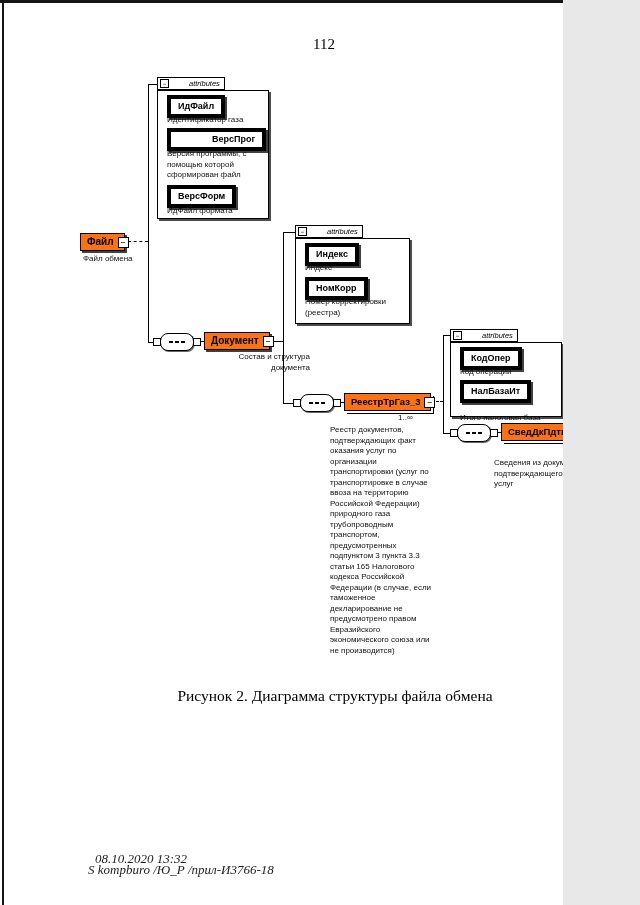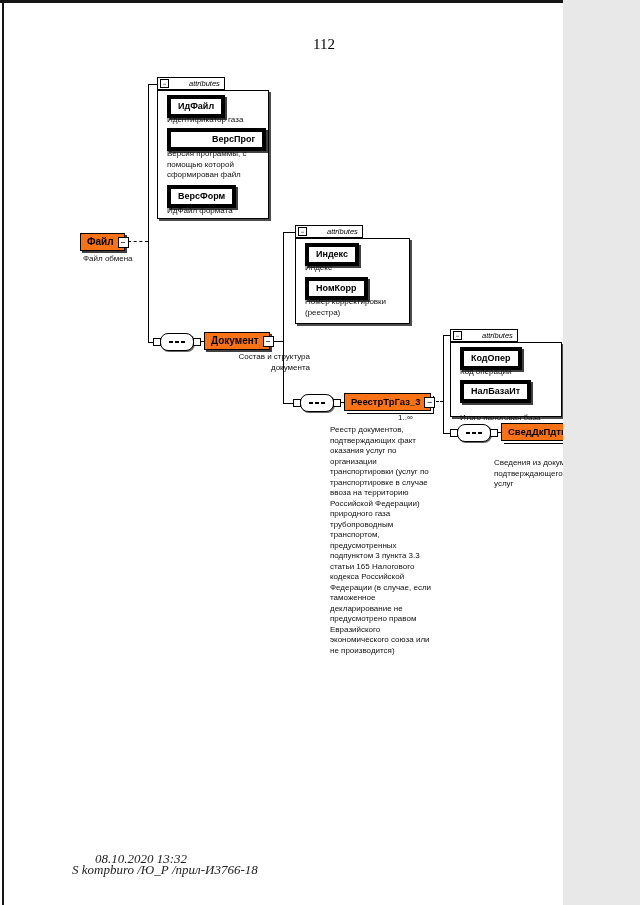--- a/index.html
+++ b/index.html
@@ -145,16 +145,17 @@
       <span class="dash"></span>
     <span class="side r"></span>
   </div>
   <div class="elem small multi" style="left:501px;top:423px;">
     <span>СведДкПдтвУслуг</span>
     <span class="exp">+</span>
   </div>
   <div class="occ" style="left:580px;top:446px;">1..∞</div>
   <div class="cap" style="left:494px;top:458px;width:130px;">Сведения из документа, подтверждающего факт оказания услуг</div>
 
+  <div class="figcap serif">Рисунок 2. Диаграмма структуры файла обмена</div>
   <div class="footer serif" style="left:95px;top:851px;">08.10.2020 13:32</div>
-  <div class="footer serif" style="left:72px;top:862px;">S kompburo /Ю_Р /прил-И3766-18</div>
+  <div class="footer serif" style="left:88px;top:862px;">S kompburo /Ю_Р /прил-И3766-18</div>
 
 </div>
 
 </body></html>

